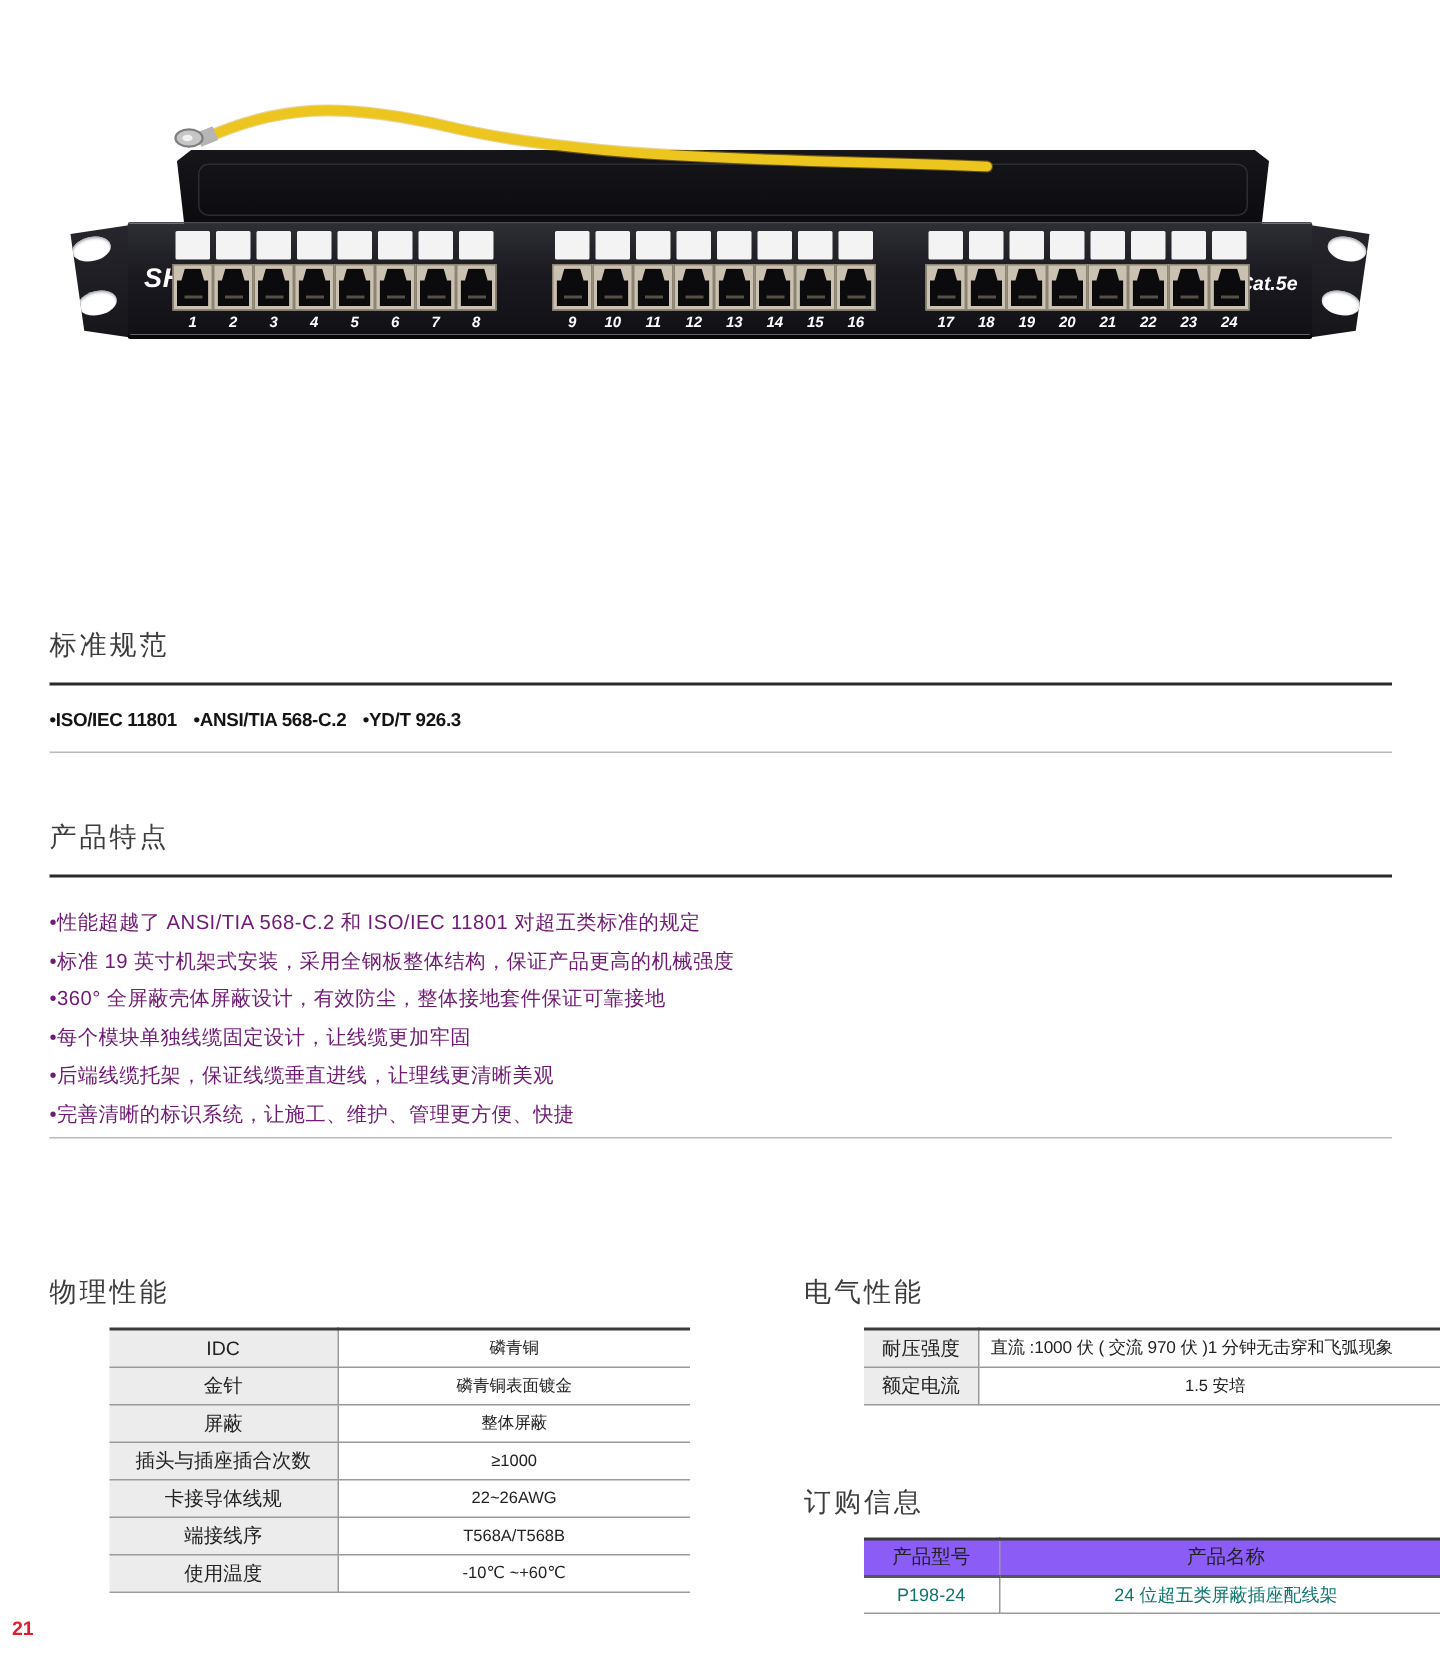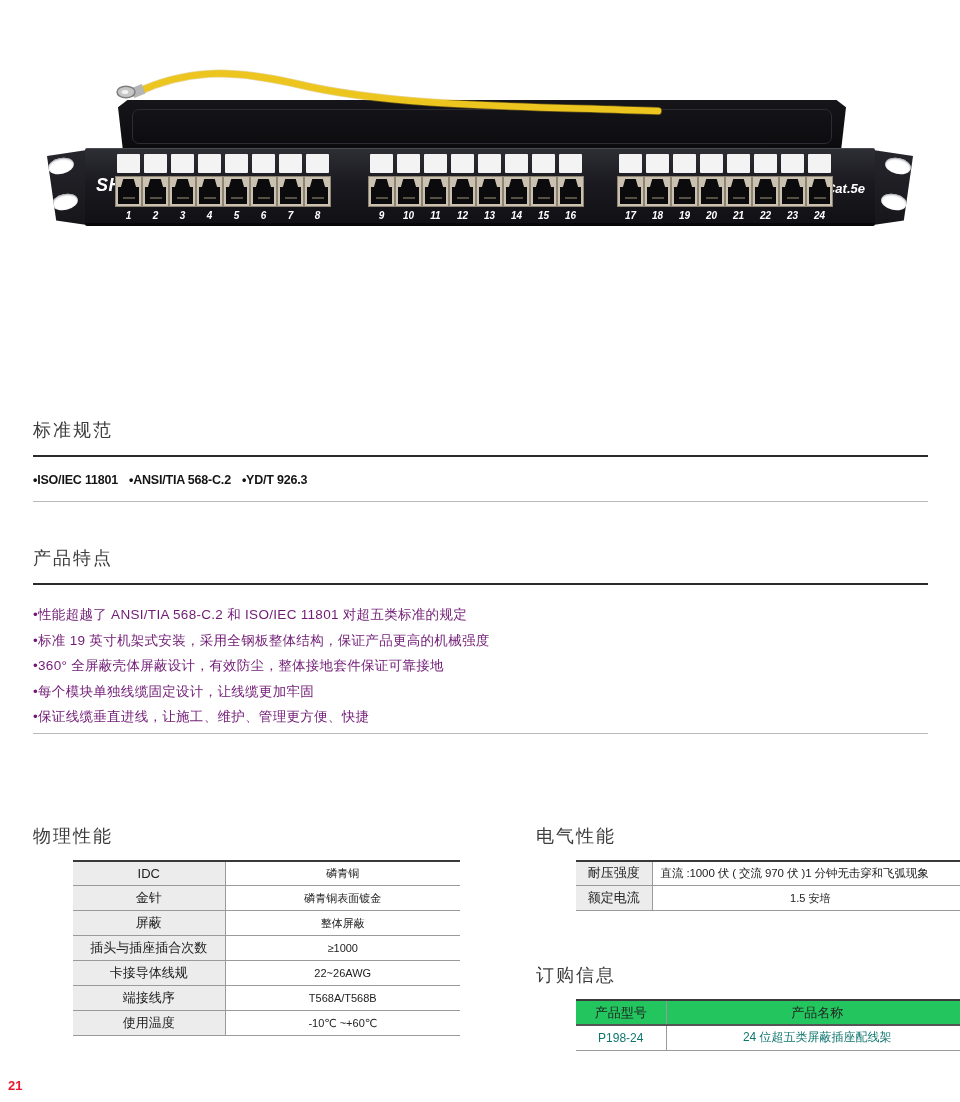--- a/index.html
+++ b/index.html
@@ -61,21 +61,21 @@
   table { border-collapse:collapse; width:100%; margin-top:12px;margin-left:40px; }
   td, th { border-left:none; border-right:none; font-weight:normal; }
   .kv td { height:25px; font-size:11px; color:#222; text-align:center;
     border-bottom:1px solid #9a9a9a; }
   .kv { border-top:2px solid #3a3a3a; border-bottom:1px solid #7d7d7d; }
   .kv td.k { background:#ececec; border-right:1px solid #9a9a9a; }
   .phys td.k { width:152px; font-size:13px; }
   .elec td.k { width:76px; font-size:13px; }
   .elec tr:first-child td.v { text-align:left; padding-left:8px; font-size:11.5px; white-space:nowrap; letter-spacing:-0.1px; }
   .order { border-top:2px solid #3a3a3a; border-bottom:1px solid #7d7d7d; }
-  .order th { height:25px; font-size:13px; color:#222; background:#22c55e;
+  .order th { height:25px; font-size:13px; color:#222; background:#8b5cf6;
     border-bottom:2px solid #555; text-align:center; }
   .order th.k { width:90px; border-right:1px solid #9a9a9a; }
   .order td { height:25px; font-size:12px; color:#0f766e; text-align:center; border-bottom:1px solid #9a9a9a; }
   .order td.k { border-right:1px solid #9a9a9a; }
   .sec-ordering-title { margin-top:52px; }
 
   .page-num { position:absolute; left:8px; top:1078px; color:#e8192c; font-size:13px; font-weight:bold; }
 </style>
 </head>
 <body>
@@ -315,21 +315,22 @@
   </div>
 
   <div class="sec-features">
     <div class="sec-title">产品特点</div>
     <div class="rule-dark"></div>
     <div class="feat-list">
         <div class="feat">•性能超越了 ANSI/TIA 568-C.2 和 ISO/IEC 11801 对超五类标准的规定</div>
         <div class="feat">•标准 19 英寸机架式安装，采用全钢板整体结构，保证产品更高的机械强度</div>
         <div class="feat">•360° 全屏蔽壳体屏蔽设计，有效防尘，整体接地套件保证可靠接地</div>
         <div class="feat">•每个模块单独线缆固定设计，让线缆更加牢固</div>
-        <div class="feat">•保证线缆垂直进线，让施工、维护、管理更方便、快捷</div>
+        <div class="feat">•后端线缆托架，保证线缆垂直进线，让理线更清晰美观</div>
+        <div class="feat">•完善清晰的标识系统，让施工、维护、管理更方便、快捷</div>
       </div>
     <div class="rule-light"></div>
   </div>
 
   <div class="bottom">
     <div class="col-left">
       <div class="sec-title">物理性能</div>
       <table class="kv phys">
         <tbody>
             <tr>

